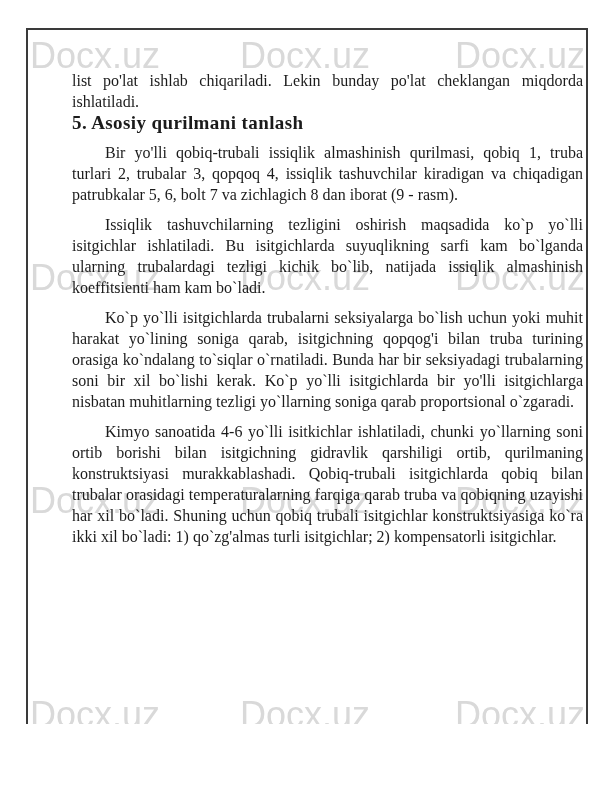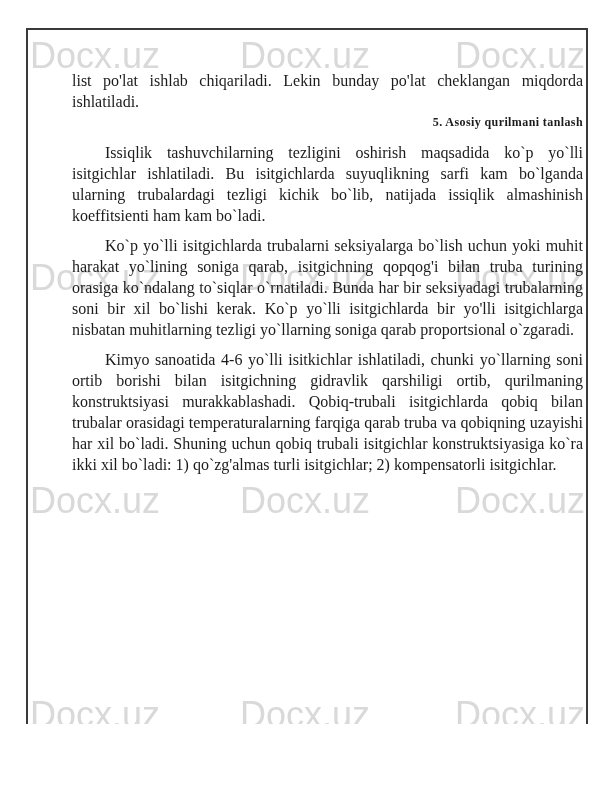--- a/index.html
+++ b/index.html
@@ -64,23 +64,23 @@
   }
   .text-block p {
     margin: 0;
     hyphens: none;
   }
   .para-continued {
     text-indent: 0;
   }
   .section-heading {
     margin: 26px 0 9px 0;
-    font-size: 12px;
+    font-size: 19px;
     font-weight: 600;
-    text-align: right;
+    text-align: left;
     letter-spacing: 0.4px;
     line-height: 21px;
   }
   .para {
     margin-top: 9px !important;
     text-indent: 33px;
   }
 </style>
 </head>
 <body>
@@ -102,20 +102,21 @@
     <span class="wm r4 c3">Docx.uz</span>
   </div>
 
   <div class="page-border"></div>
 
   <div class="text-block">
     <p class="para-continued">list po'lat ishlab chiqariladi. Lekin bunday po'lat cheklangan miqdorda ishlatiladi.</p>
 
     <p class="section-heading">5. Asosiy qurilmani tanlash</p>
 
+    <p class="para">Bir yo'lli qobiq-trubali issiqlik almashinish qurilmasi, qobiq 1, truba turlari 2, trubalar 3, qopqoq 4, issiqlik tashuvchilar kiradigan va chiqadigan patrubkalar 5, 6, bolt 7 va zichlagich 8 dan iborat (9 - rasm).</p>
 
     <p class="para">Issiqlik tashuvchilarning tezligini oshirish maqsadida ko`p yo`lli isitgichlar ishlatiladi. Bu isitgichlarda suyuqlikning sarfi kam bo`lganda ularning trubalardagi tezligi kichik bo`lib, natijada issiqlik almashinish koeffitsienti ham kam bo`ladi.</p>
 
     <p class="para">Ko`p yo`lli isitgichlarda trubalarni seksiyalarga bo`lish uchun yoki muhit harakat yo`lining soniga qarab, isitgichning qopqog'i bilan truba turining orasiga ko`ndalang to`siqlar o`rnatiladi. Bunda har bir seksiyadagi trubalarning soni bir xil bo`lishi kerak. Ko`p yo`lli isitgichlarda bir yo'lli isitgichlarga nisbatan muhitlarning tezligi yo`llarning soniga qarab proportsional o`zgaradi.</p>
 
     <p class="para">Kimyo sanoatida 4-6 yo`lli isitkichlar ishlatiladi, chunki yo`llarning soni ortib borishi bilan isitgichning gidravlik qarshiligi ortib, qurilmaning konstruktsiyasi murakkablashadi. Qobiq-trubali isitgichlarda qobiq bilan trubalar orasidagi temperaturalarning farqiga qarab truba va qobiqning uzayishi har xil bo`ladi. Shuning uchun qobiq trubali isitgichlar konstruktsiyasiga ko`ra ikki xil bo`ladi: 1) qo`zg'almas turli isitgichlar; 2) kompensatorli isitgichlar.</p>
 
   </div>
 
 </div>

